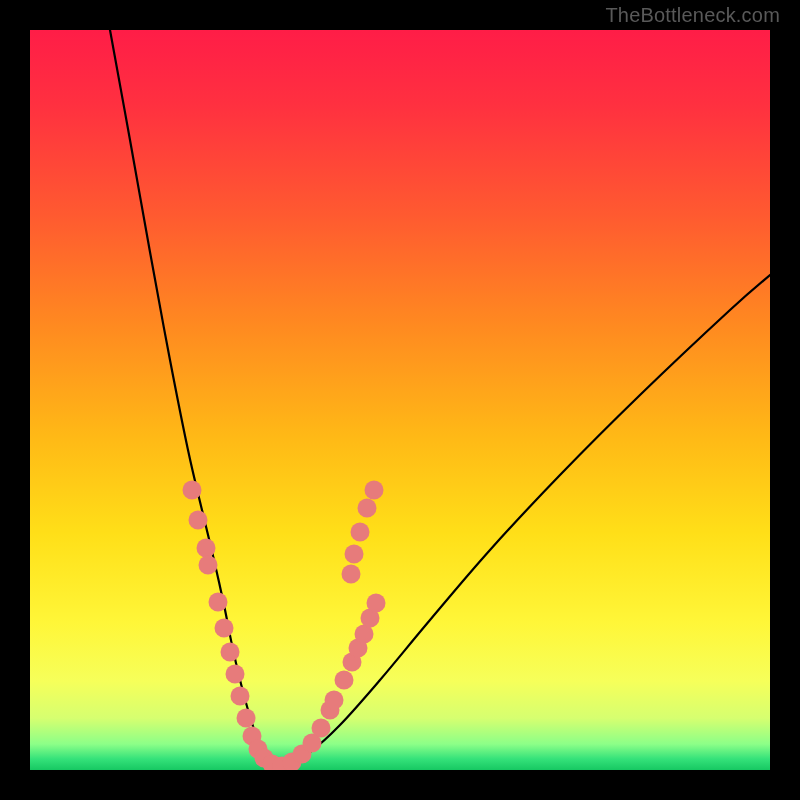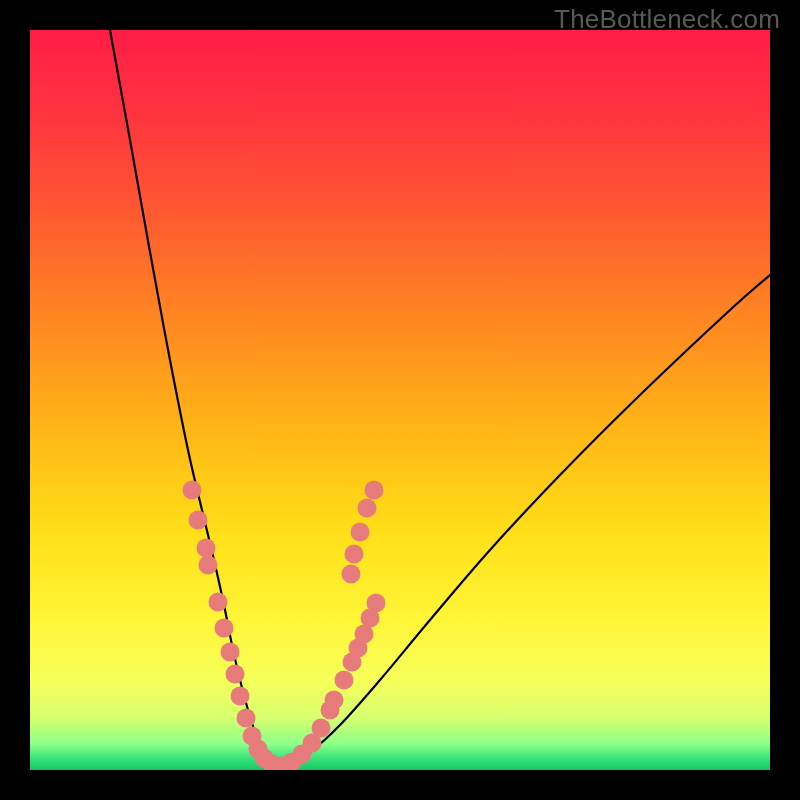--- a/index.html
+++ b/index.html
@@ -37,21 +37,21 @@
     left: 0;
     top: 0;
     width: 100%;
     height: 100%;
   }
   .watermark {
     position: absolute;
     top: 4px;
     right: 20px;
     color: #595959;
-    font-size: 26px;
+    font-size: 20px;
     font-weight: 400;
     letter-spacing: 0.2px;
     user-select: none;
   }
 </style>
 </head>
 <body>
 
 <div class="frame">
 

